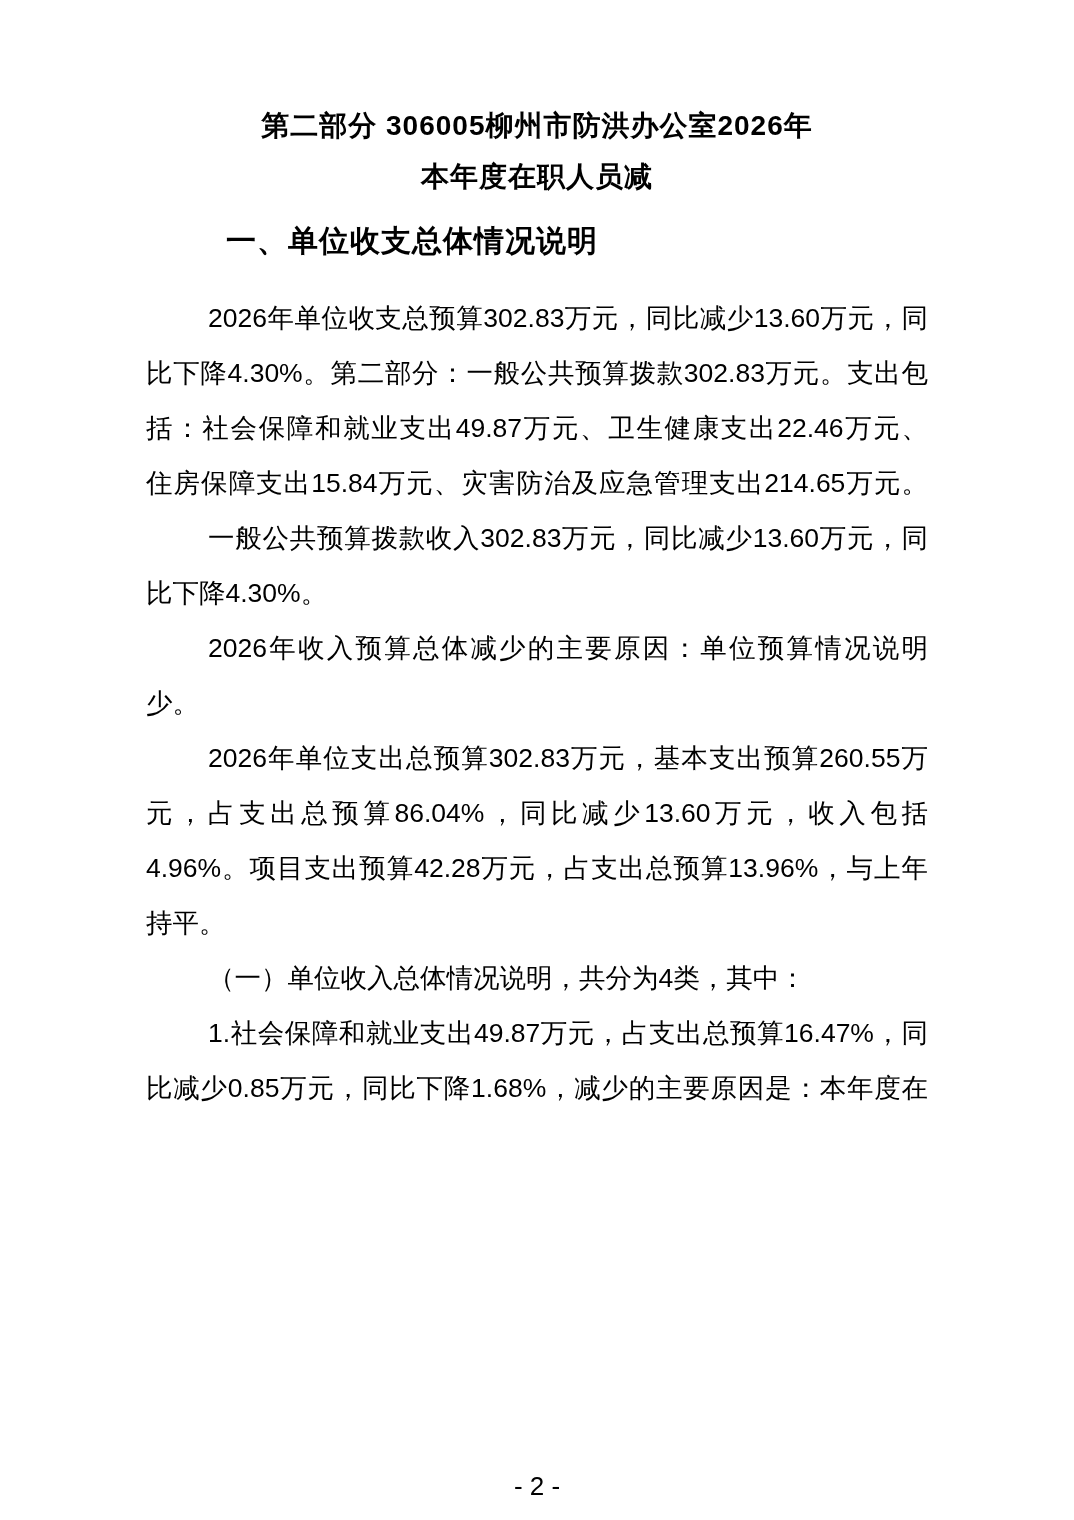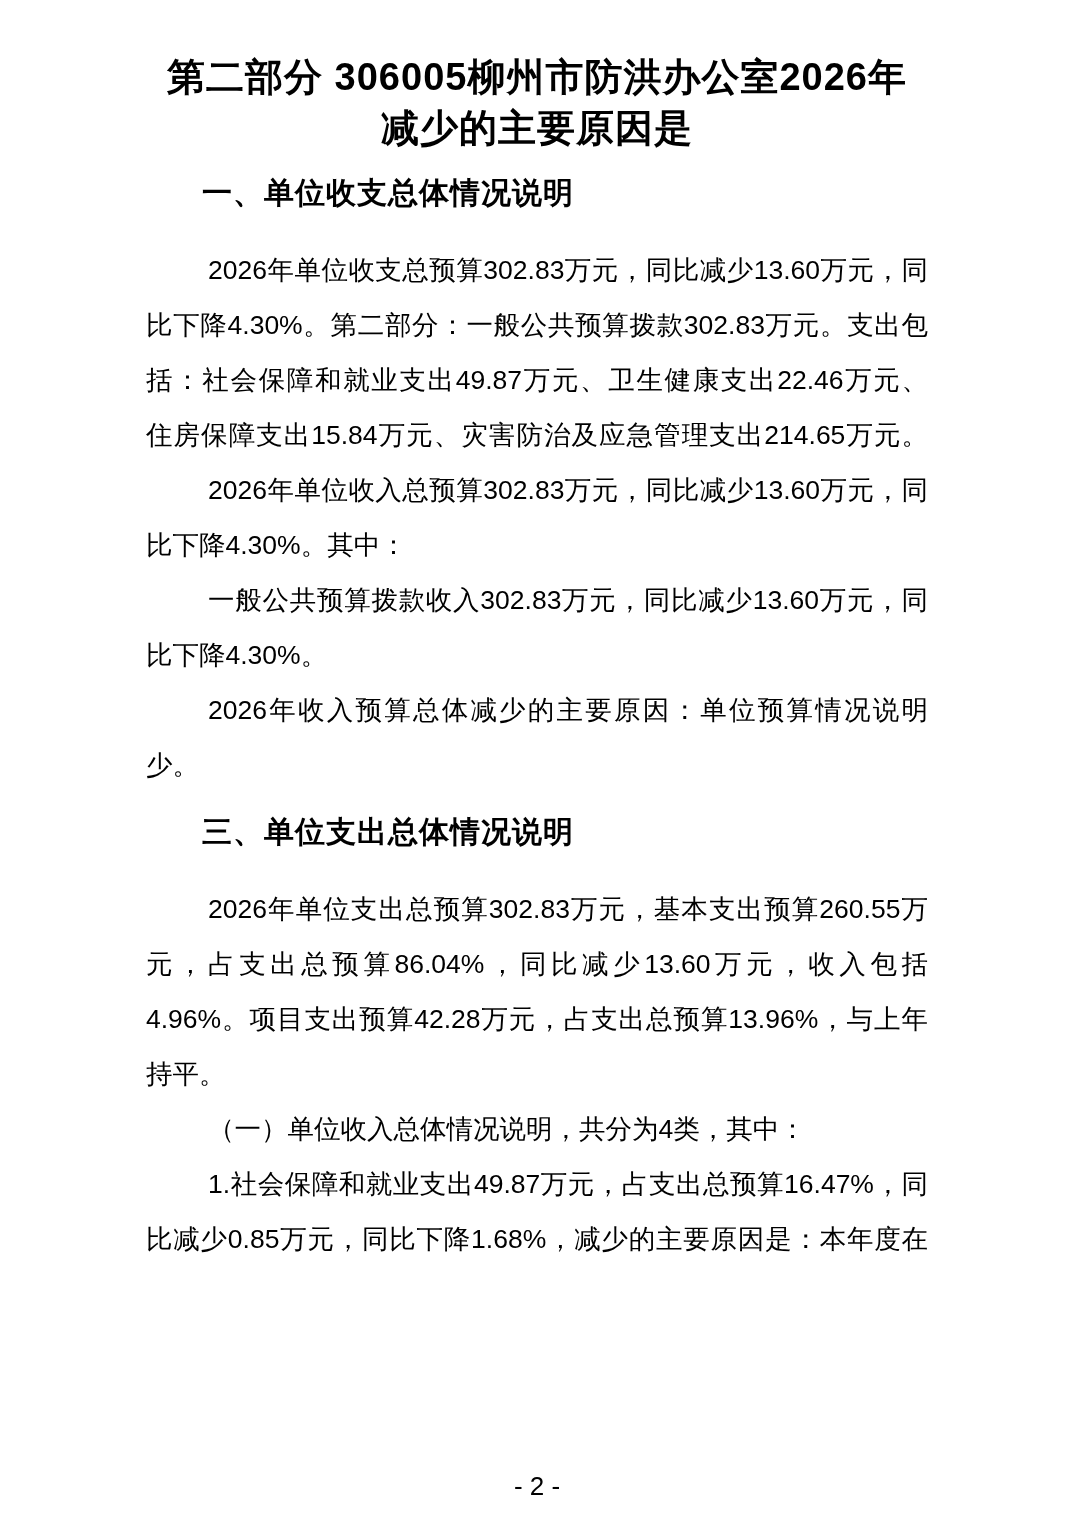--- a/index.html
+++ b/index.html
@@ -12,31 +12,31 @@
     width: 1074px;
     height: 1520px;
     margin: 0 auto;
     background: #ffffff;
     color: #000000;
     box-sizing: border-box;
     padding: 0 146px;
     overflow: hidden;
   }
   .doc-title {
-    padding-top: 52px;
+    padding-top: 100px;
     margin-bottom: 12px;
     text-align: center;
     font-family: "Liberation Sans", sans-serif;
     font-weight: bold;
-    font-size: 38px;
+    font-size: 28px;
     line-height: 51px;
     letter-spacing: 1px;
   }
   .section-heading {
-    margin: 22px 0 34px 56px;
+    margin: 22px 0 34px 80px;
     font-family: "Liberation Sans", sans-serif;
     font-weight: bold;
     font-size: 30px;
     line-height: 33px;
     letter-spacing: 1px;
   }
   .para {
     margin: 0;
   }
   .line {
@@ -64,45 +64,40 @@
     line-height: 32px;
   }
 </style>
 </head>
 <body>
 
 <div class="page">
 
   <div class="doc-title">
     <div>第二部分 306005柳州市防洪办公室2026年</div>
-    <div>减少的主要原因是</div>
+    <div>本年度在职人员减</div>
   </div>
 
   <div class="section-heading">一、单位收支总体情况说明</div>
   <div class="para">
     <div class="line ind">2026年单位收支总预算302.83万元，同比减少13.60万元，同</div>
     <div class="line">比下降4.30%。第二部分：一般公共预算拨款302.83万元。支出包</div>
     <div class="line">括：社会保障和就业支出49.87万元、卫生健康支出22.46万元、</div>
     <div class="line">住房保障支出15.84万元、灾害防治及应急管理支出214.65万元。</div>
   </div>
 
   <div class="para">
-    <div class="line ind">2026年单位收入总预算302.83万元，同比减少13.60万元，同</div>
-    <div class="line short">比下降4.30%。其中：</div>
-  </div>
-  <div class="para">
     <div class="line ind">一般公共预算拨款收入302.83万元，同比减少13.60万元，同</div>
     <div class="line short">比下降4.30%。</div>
   </div>
   <div class="para">
     <div class="line ind">2026年收入预算总体减少的主要原因：单位预算情况说明</div>
     <div class="line short">少。</div>
   </div>
 
-  <div class="section-heading">三、单位支出总体情况说明</div>
   <div class="para">
     <div class="line ind">2026年单位支出总预算302.83万元，基本支出预算260.55万</div>
     <div class="line">元，占支出总预算86.04%，同比减少13.60万元，收入包括</div>
     <div class="line">4.96%。项目支出预算42.28万元，占支出总预算13.96%，与上年</div>
     <div class="line short">持平。</div>
   </div>
   <div class="para">
     <div class="line ind short">（一）单位收入总体情况说明，共分为4类，其中：</div>
   </div>
   <div class="para">

